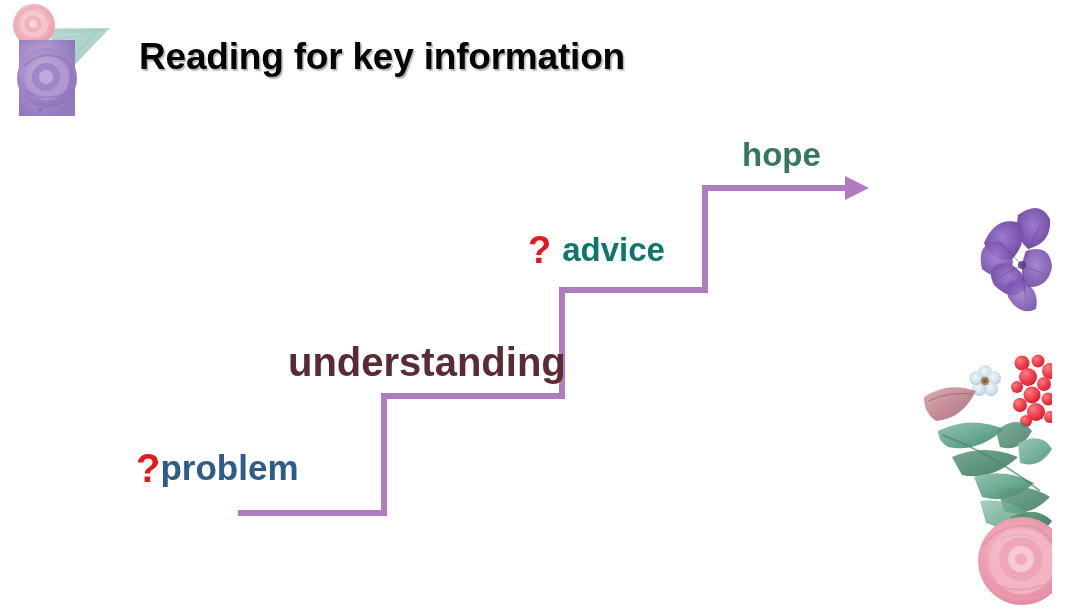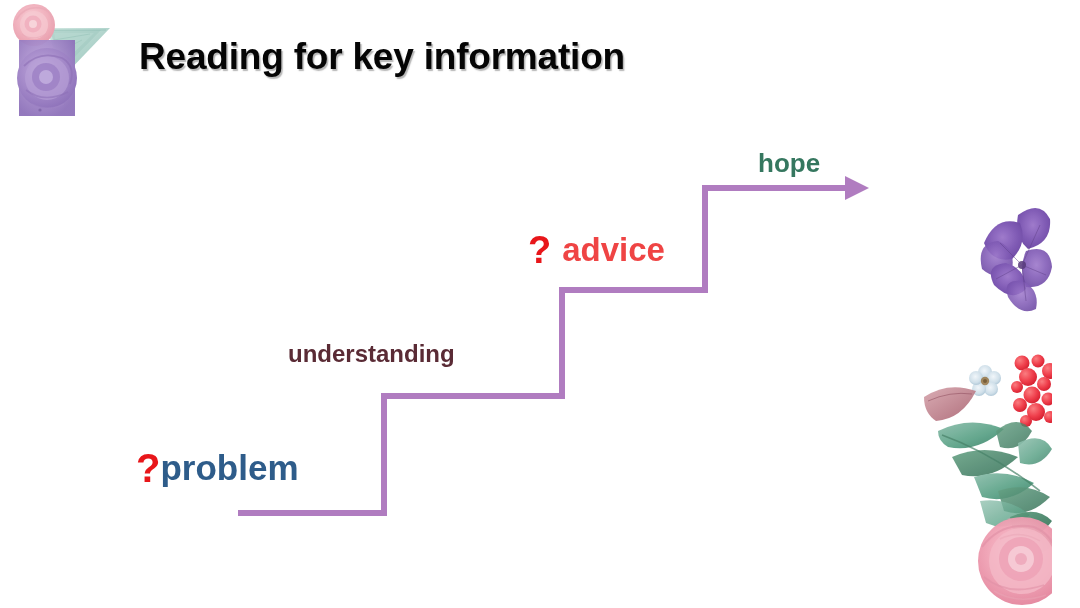--- a/index.html
+++ b/index.html
@@ -83,37 +83,36 @@
     left: 136px;
     top: 448px;
     font-size: 35px;
   }
   #label-problem .qmark { font-size: 40px; vertical-align: -2px; }
   #label-problem .label-text { color: #2e5c8a; margin-left: 0; }
 
   #label-understanding {
     left: 288px;
     top: 342px;
-    font-size: 24px;
+    font-size: 40px;
   }
   #label-understanding .label-text { color: #5a2b35; }
 
   #label-advice {
     left: 528px;
     top: 231px;
     font-size: 33px;
   }
   #label-advice .qmark { font-size: 38px; vertical-align: -2px; }
-  #label-advice .label-text { color: #ef4444; margin-left: 11px; text-align: right; }
+  #label-advice .label-text { color: #0f766e; margin-left: 11px; text-align: right; }
 
   #label-hope {
-    left: 758px;
+    left: 742px;
     top: 138px;
-    font-size: 26px;
-    margin-top: 12px;
+    font-size: 33px;
   }
   #label-hope .label-text { color: #35775f; }
 </style>
 </head>
 <body>
 
 <div id="slide">
 
   <svg class="floral" id="floral-topleft" viewBox="0 0 118 122">
     <defs>

